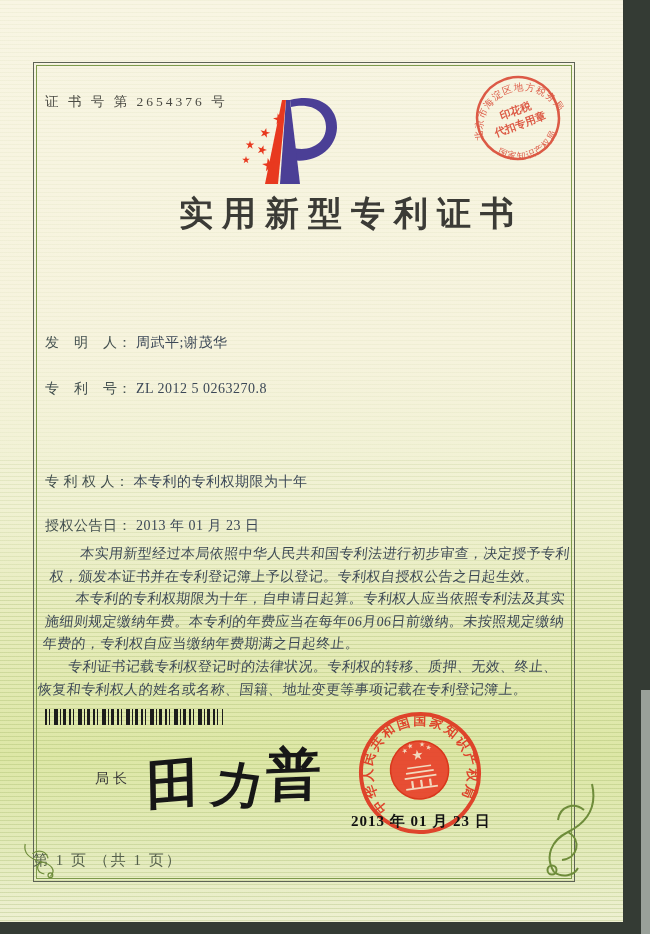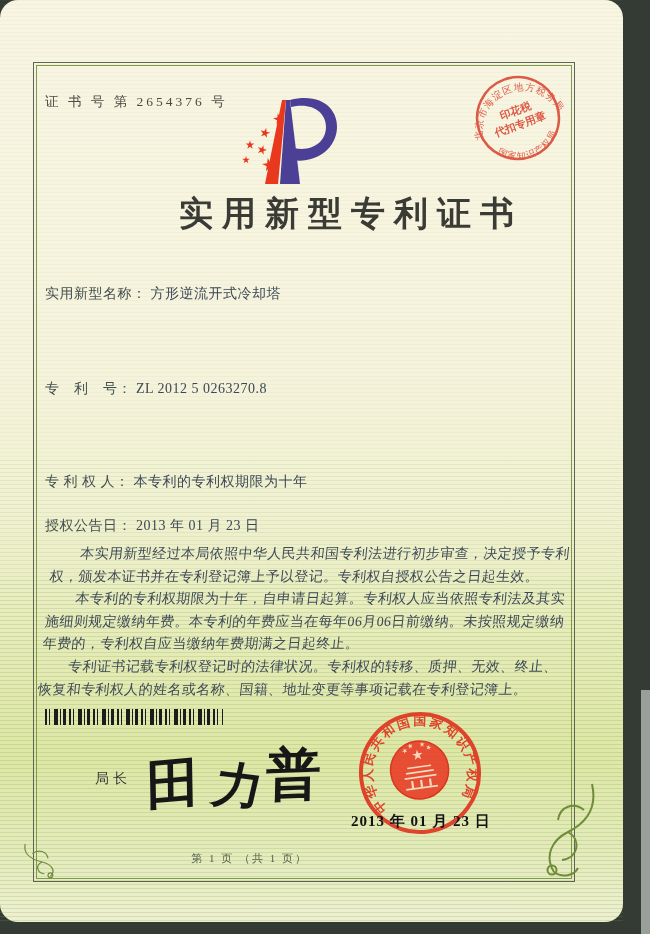--- a/index.html
+++ b/index.html
@@ -1,20 +1,20 @@
 <!DOCTYPE html>
 <html lang="zh"><head>
 <meta charset="utf-8">
 <style>
   html,body{margin:0;padding:0;background:#20261f;}
   .scan{position:relative;width:650px;height:934px;background:#343b34;overflow:hidden;
         font-family:"Liberation Serif","DejaVu Serif",serif;}
   .edge-right-light{position:absolute;right:0;top:690px;bottom:0;width:9px;background:#99a099;}
   .paper{position:absolute;left:0;top:0;width:623px;height:922px;
-         background:linear-gradient(180deg,#f8f5e3 0%,#f6f3dd 38%,#f0f1d2 55%,#e5ebb8 70%,#dde7a6 82%,#e4ebbd 93%,#eef0d2 100%);border-radius:18px;}
+         background:linear-gradient(180deg,#f8f5e3 0%,#f6f3dd 38%,#f0f1d2 55%,#e5ebb8 70%,#dde7a6 82%,#e4ebbd 93%,#eef0d2 100%);}
   .stripes{position:absolute;left:0;right:0;
            background:repeating-linear-gradient(180deg,rgba(125,154,60,.55) 0 1px,rgba(125,154,60,0) 1px 4px);}
   .stripes.s1{top:0;height:460px;opacity:.10;}
   .stripes.s2{top:460px;height:120px;opacity:.22;}
   .stripes.s3{top:580px;height:342px;opacity:.38;}
   .frame{position:absolute;left:33px;top:62px;width:540px;height:818px;border:1px solid #5d6355;}
   .frame-inner{position:absolute;inset:2px;border:1.5px solid #7d9a4b;}
   .cert-no{position:absolute;left:45px;top:93px;font-size:13.5px;letter-spacing:3px;color:#4b4b44;}
   .title{position:absolute;left:33px;top:191px;width:635px;text-align:center;
          font-size:34px;font-weight:700;letter-spacing:9px;padding-left:1px;box-sizing:border-box;color:#3b3b36;}
@@ -30,22 +30,22 @@
     background:repeating-linear-gradient(90deg,#1d1d1d 0 2px,transparent 2px 4px,#1d1d1d 4px 5px,transparent 5px 9px,
     #1d1d1d 9px 13px,transparent 13px 15px,#1d1d1d 15px 16px,transparent 16px 18px,#1d1d1d 18px 21px,transparent 21px 24px);}
   .director{position:absolute;left:95px;top:770px;font-size:14px;letter-spacing:4px;color:#3a3a3a;}
   .signature{position:absolute;left:138px;top:732px;width:200px;height:95px;color:#171717;}
   .sig-c{position:absolute;font-weight:700;transform-origin:center;}
   .sig-1{left:8px;top:16px;font-size:54px;transform:rotate(-5deg) skewX(-4deg);}
   .sig-2{left:76px;top:22px;font-size:49px;transform:rotate(7deg) skewX(-6deg);}
   .sig-3{left:128px;top:6px;font-size:55px;transform:rotate(-2deg) skewX(-3deg);}
   .seal{position:absolute;left:353px;top:706px;width:134px;height:134px;opacity:.93;transform:rotate(-8deg);}
   .seal-date{position:absolute;left:351px;top:812px;font-size:15px;font-weight:600;letter-spacing:1px;color:#121212;}
-  .footer-page{position:absolute;left:33px;top:851px;width:433px;text-align:center;
-               font-size:11px;letter-spacing:2px;color:#55604b;}
+  .footer-page{position:absolute;left:33px;top:851px;width:433px;
+               font-size:15px;letter-spacing:2px;color:#55604b;}
   .orn{position:absolute;}
   .orn.left{left:12px;top:820px;width:66px;height:60px;transform:scaleX(-1);}
   .orn.right{left:526px;top:782px;width:74px;height:100px;}
 </style>
 </head>
 <body>
 
 <div class="scan">
   <div class="paper">
     <div class="stripes s1"></div>
@@ -90,22 +90,22 @@
         <text x="46" y="42" font-size="10.5" fill="#d8402c" text-anchor="middle" font-weight="700">印花税</text>
         <text x="46" y="56" font-size="10.5" fill="#d8402c" text-anchor="middle" font-weight="700">代扣专用章</text>
         <text font-size="9" fill="#d8402c" letter-spacing="1">
           <textPath href="#taxBot" startOffset="50%" text-anchor="middle">国家知识产权局</textPath>
         </text>
       </svg>
     </div>
 
     <div class="title">实用新型专利证书</div>
 
-    <div class="field-row" style="top:285px">
-      <span class="lbl">实用新型名称：</span><span class="val">方形逆流开式冷却塔</span>
+    <div class="field-row" style="top:334px">
+      <span class="lbl">发　明　人：</span><span class="val">周武平;谢茂华</span>
     </div>
     <div class="field-row" style="top:380px">
       <span class="lbl">专　利　号：</span><span class="val">ZL 2012 5 0263270.8</span>
     </div>
     <div class="field-row" style="top:473px">
       <span class="lbl">专 利 权 人：</span><span class="val">本专利的专利权期限为十年</span>
     </div>
     <div class="field-row" style="top:517px">
       <span class="lbl">授权公告日：</span><span class="val">2013 年 01 月 23 日</span>
     </div>

